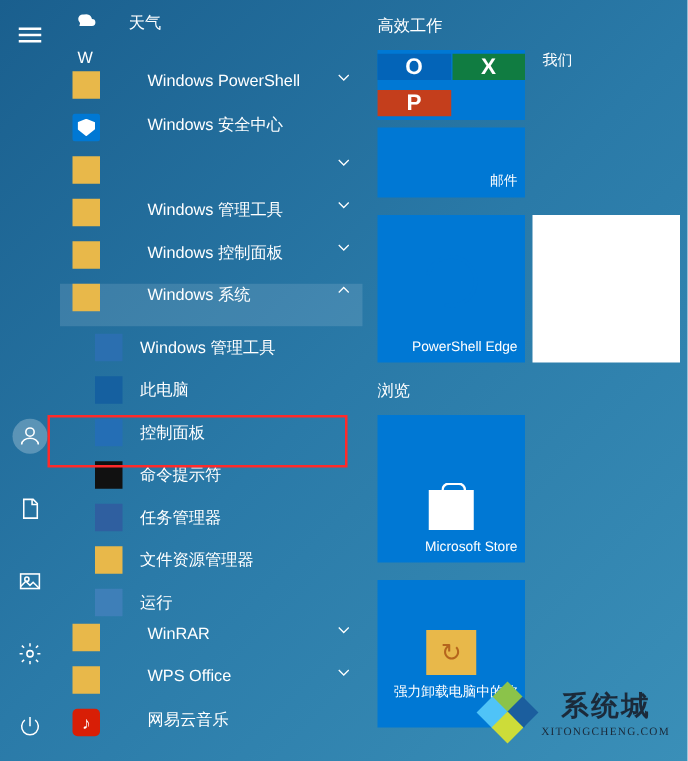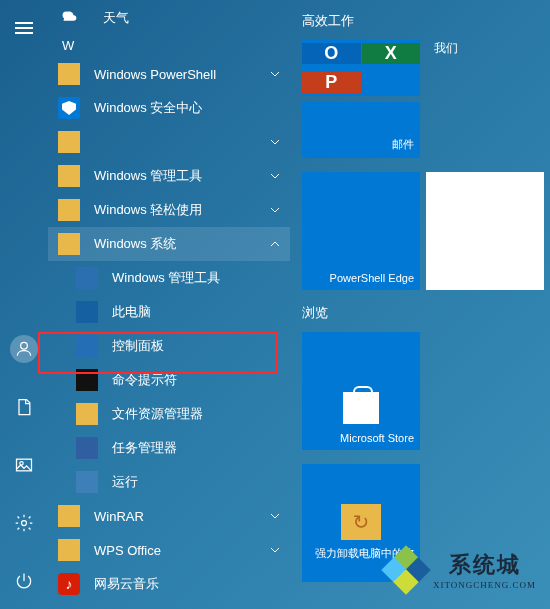--- a/index.html
+++ b/index.html
@@ -31,25 +31,26 @@
     .svgico { width: 20px; height: 20px; fill: none; stroke: #fff; stroke-width: 1.5; }
     .avatar { width: 28px; height: 28px; border-radius: 50%; background: rgba(255,255,255,0.25); display:flex; align-items:center; justify-content:center; }
 
     .applist {
       width: 242px;
       padding-top: 4px;
       font-size: 13px;
     }
     .section-letter { font-size: 13px; padding: 6px 14px 4px; color: #fff; }
     .app-row {
-      display: flex; align-items: center;
+      display: flex; 
       height: 34px;
       padding: 0 10px;
       cursor: pointer;
       position: relative;
+      gap: 24px;
     }
     .app-row.hover { background: rgba(255,255,255,0.12); }
     .app-row .tile-ico {
       width: 22px; height: 22px;
       background: #e8b84a;
       margin-right: 14px;
       flex-shrink: 0;
     }
     .app-row .tile-ico.shield { background:#0078d4; border-radius:2px; position:relative; }
     .app-row .tile-ico.shield::after { content:""; position:absolute; inset:4px; background:#fff; clip-path: polygon(50% 0,100% 20%,100% 60%,50% 100%,0 60%,0 20%); }
@@ -205,21 +206,21 @@
     </div>
     <div class="app-row">
       <div class="tile-ico"></div>
       <span>Windows 管理工具</span>
       <svg class="chev" viewBox="0 0 10 10" stroke="#fff" fill="none">
           <path d="M1 3l4 4 4-4"></path>
         </svg>
     </div>
     <div class="app-row">
       <div class="tile-ico"></div>
-      <span>Windows 轻松使用</span>
+      <span>Windows 控制面板</span>
       <svg class="chev" viewBox="0 0 10 10" stroke="#fff" fill="none">
           <path d="M1 3l4 4 4-4"></path>
         </svg>
     </div>
     <div class="app-row hover">
       <div class="tile-ico"></div>
       <span>Windows 系统</span>
       <svg class="chev" viewBox="0 0 10 10" stroke="#fff" fill="none">
           <path d="M1 7l4-4 4 4"></path>
         </svg>
@@ -235,26 +236,26 @@
       </div>
     <div class="sub-row">
         <div class="sub-ico i-cp"></div>
         <span>控制面板</span>
       </div>
     <div class="sub-row">
         <div class="sub-ico i-cmd"></div>
         <span>命令提示符</span>
       </div>
     <div class="sub-row">
+        <div class="sub-ico i-task"></div>
+        <span>任务管理器</span>
+      </div>
+    <div class="sub-row">
         <div class="sub-ico i-file"></div>
         <span>文件资源管理器</span>
-      </div>
-    <div class="sub-row">
-        <div class="sub-ico i-task"></div>
-        <span>任务管理器</span>
       </div>
     <div class="sub-row">
         <div class="sub-ico i-run"></div>
         <span>运行</span>
       </div>
 
     <div class="app-row">
       <div class="tile-ico"></div>
       <span>WinRAR</span>
       <svg class="chev" viewBox="0 0 10 10" stroke="#fff" fill="none">

